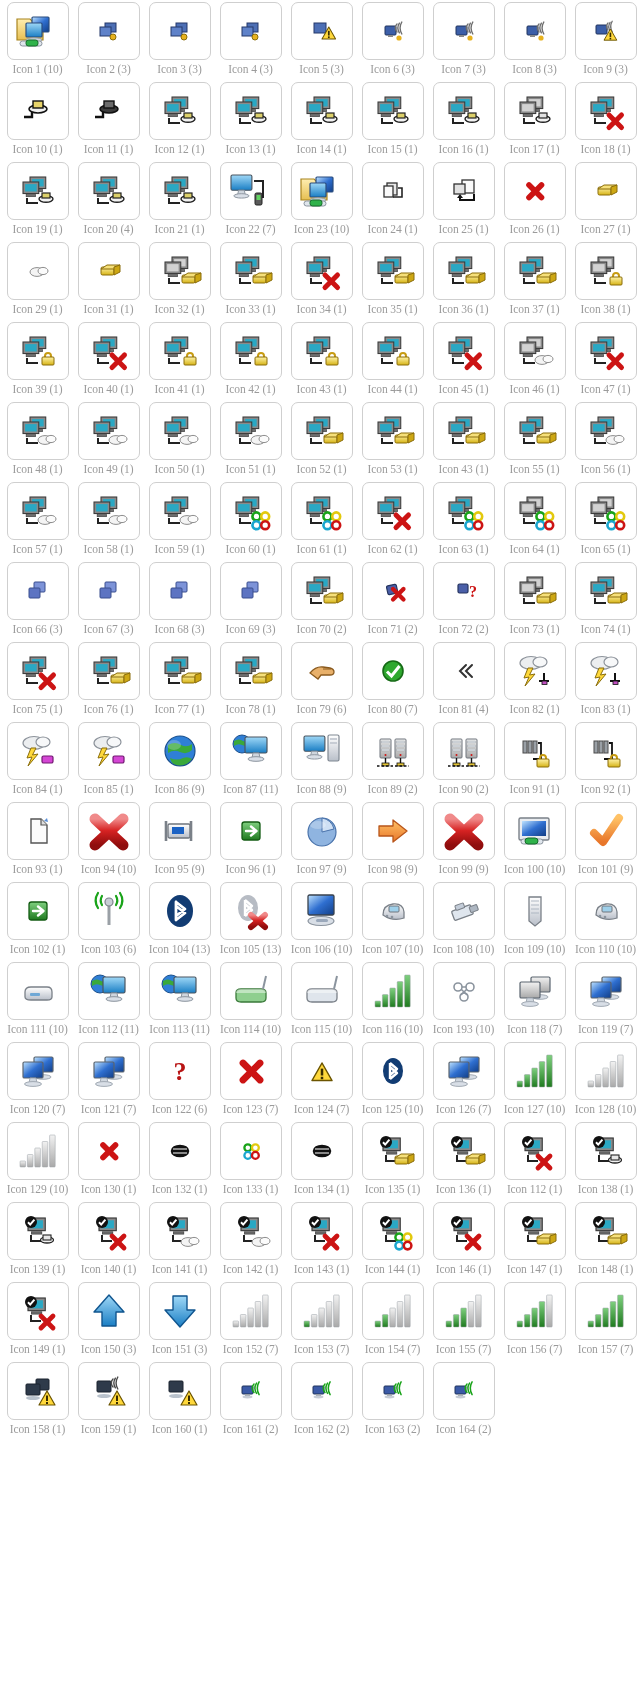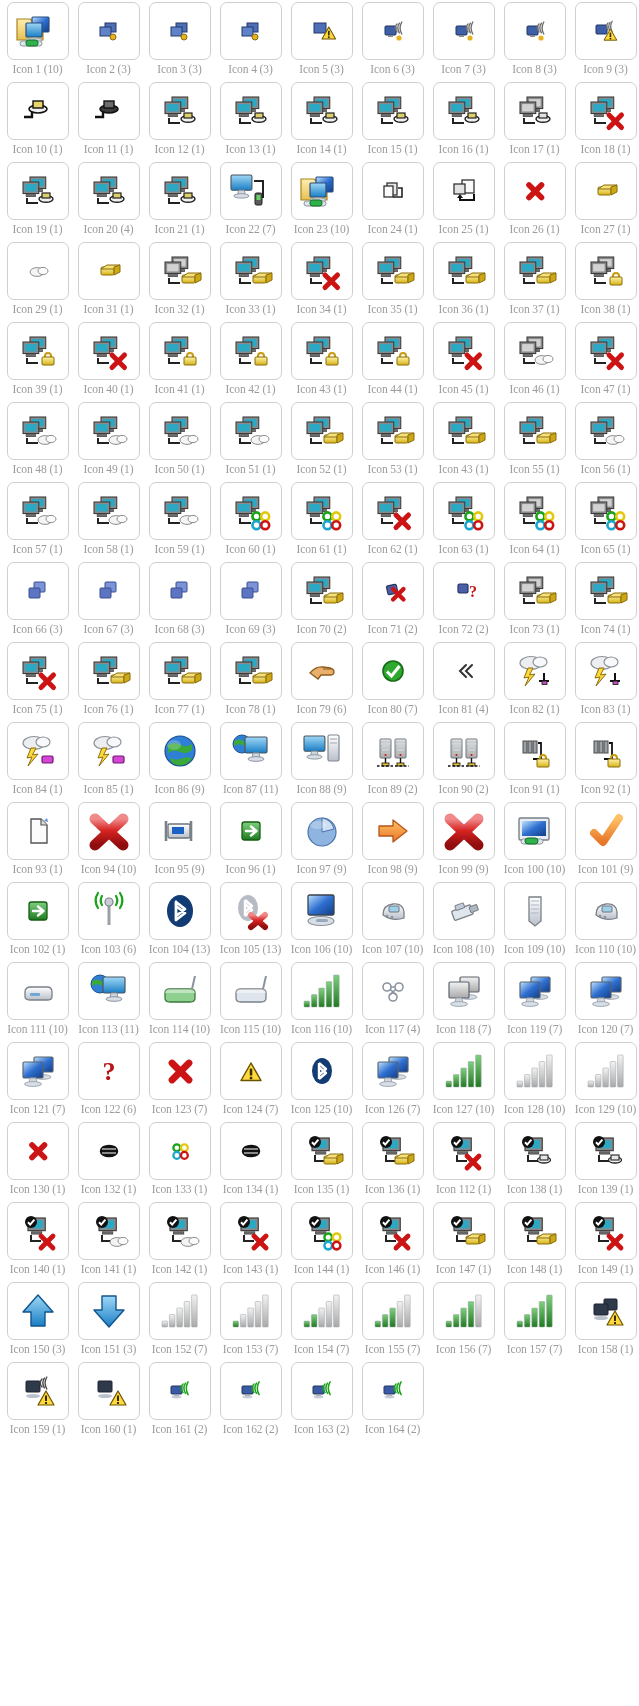--- a/index.html
+++ b/index.html
@@ -1891,20 +1891,34 @@
         <svg class="glyph" viewBox="0 0 48 48" xmlns="http://www.w3.org/2000/svg">
           <circle cx="15" cy="17" r="9" fill="#2f7fd6" stroke="#1a4f8c" stroke-width="1"></circle>
           <path d="M7 14 q5 -3 9 0 q4 2 7 -1 l0 4 q-4 3 -8 1 q-4 -2 -8 1z" fill="#3aa93a"></path>
           <g transform="translate(18,10) scale(1)">
             <rect x="0" y="0" width="22" height="16" rx="1.5" fill="url(#gSky)" stroke="#4a5560" stroke-width="1.2"></rect>
             <path d="M8 16 L7 21 L15 21 L14 16 Z" fill="#cfd6de" stroke="#8b949e" stroke-width="1"></path>
             <ellipse cx="11" cy="22" rx="8" ry="2.3" fill="#d8dee6" stroke="#8b949e" stroke-width="1"></ellipse>
           </g>
         </svg>
       </div>
+      <div class="label">Icon 112 (11)</div>
+    </div>
+    <div class="cell">
+      <div class="tile">
+        <svg class="glyph" viewBox="0 0 48 48" xmlns="http://www.w3.org/2000/svg">
+          <circle cx="15" cy="17" r="9" fill="#2f7fd6" stroke="#1a4f8c" stroke-width="1"></circle>
+          <path d="M7 14 q5 -3 9 0 q4 2 7 -1 l0 4 q-4 3 -8 1 q-4 -2 -8 1z" fill="#3aa93a"></path>
+          <g transform="translate(18,10) scale(1)">
+            <rect x="0" y="0" width="22" height="16" rx="1.5" fill="url(#gSky)" stroke="#4a5560" stroke-width="1.2"></rect>
+            <path d="M8 16 L7 21 L15 21 L14 16 Z" fill="#cfd6de" stroke="#8b949e" stroke-width="1"></path>
+            <ellipse cx="11" cy="22" rx="8" ry="2.3" fill="#d8dee6" stroke="#8b949e" stroke-width="1"></ellipse>
+          </g>
+        </svg>
+      </div>
       <div class="label">Icon 113 (11)</div>
     </div>
     <div class="cell">
       <div class="tile">
         <svg class="glyph" viewBox="0 0 48 48" xmlns="http://www.w3.org/2000/svg">
           <path d="M9 26 q0 -4 5 -4 h20 q5 0 5 4 v5 q0 4 -5 4 h-20 q-5 0 -5 -4z" fill="#8fcf8f" stroke="#3a7a3a" stroke-width="1.3"></path>
           <path d="M9 26 q0 -4 5 -4 h20 q5 0 5 4 l-30 0z" fill="#ffffff" opacity="0.45"></path>
           <line x1="36" y1="22" x2="39" y2="9" stroke="#8b949e" stroke-width="2"></line>
         </svg>
       </div>
@@ -1938,21 +1952,21 @@
           <g fill="none" stroke="#8b949e" stroke-width="1.6">
             <circle cx="18" cy="20" r="4"></circle>
             <circle cx="30" cy="20" r="4"></circle>
             <circle cx="24" cy="30" r="4"></circle>
             <line x1="21" y1="22" x2="27" y2="28"></line>
             <line x1="27" y1="22" x2="21" y2="28"></line>
             <line x1="22" y1="20" x2="26" y2="20"></line>
           </g>
         </svg>
       </div>
-      <div class="label">Icon 117 (4)</div>
+      <div class="label">Icon 193 (10)</div>
     </div>
     <div class="cell">
       <div class="tile">
         <svg class="glyph" viewBox="0 0 48 48" xmlns="http://www.w3.org/2000/svg">
           <rect x="20" y="10" width="19" height="15" rx="1.3" fill="url(#gGrey)" stroke="#5a646f" stroke-width="1.2"></rect>
           <ellipse cx="29" cy="30" rx="8" ry="2.3" fill="#d8dee6" stroke="#9aa3ad" stroke-width="0.9"></ellipse>
           <rect x="9" y="15" width="20" height="16" rx="1.3" fill="url(#gGrey)" stroke="#5a646f" stroke-width="1.2"></rect>
           <path d="M16 31 L15 36 L23 36 L22 31 Z" fill="#cfd6de" stroke="#9aa3ad" stroke-width="0.9"></path>
           <ellipse cx="19" cy="37" rx="8.5" ry="2.4" fill="#d8dee6" stroke="#9aa3ad" stroke-width="0.9"></ellipse>
         </svg>

